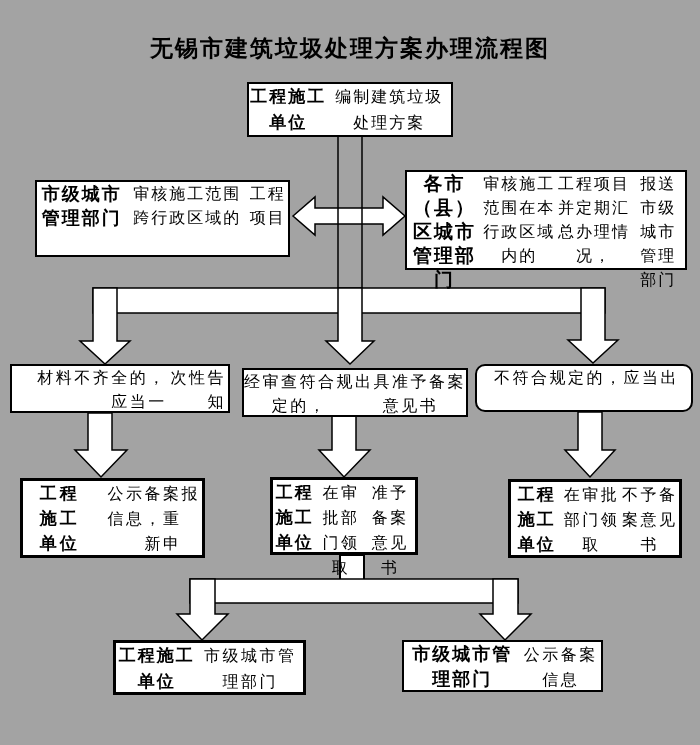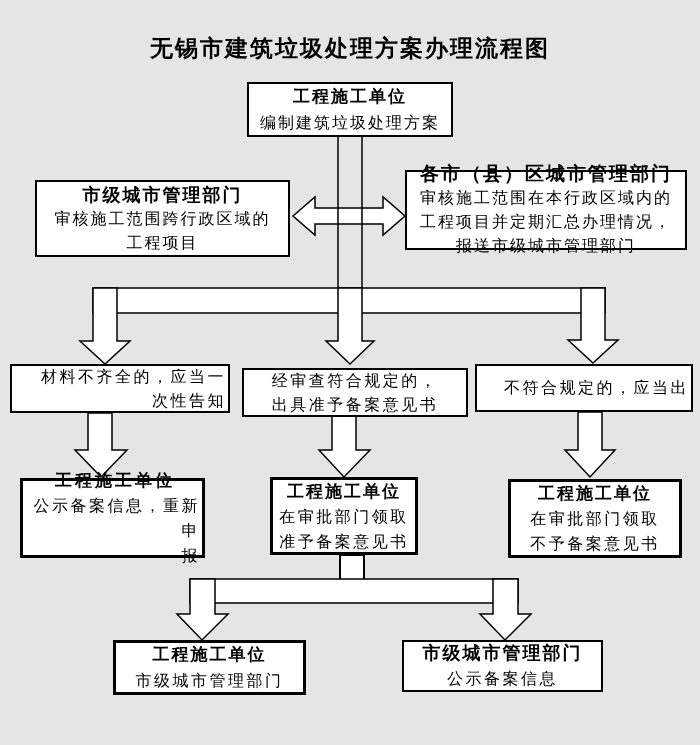--- a/index.html
+++ b/index.html
@@ -1,48 +1,48 @@
 <!DOCTYPE html>
 <html><head>
 <meta charset="utf-8">
 <style>
   html,body { margin:0; padding:0; background:#ffffff; }
   #stage {
-    position:relative; width:700px; height:745px; background:#e5e5e5;
+    position:relative; width:700px; height:745px; background:#a3a3a3;
     font-family:"Liberation Serif", serif; color:#000;
     overflow:hidden;
   }
   #flow-title {
     position:absolute; left:0; top:33px; width:700px;
     text-align:center; font-family:"Liberation Sans", sans-serif;
     font-weight:700; font-size:23px; letter-spacing:2px;
   }
   #connectors { position:absolute; left:0; top:0; }
   .box {
     position:absolute; box-sizing:border-box; background:#ffffff;
-    border:2px solid #000; display:flex; flex-direction:column;
+    border:2px solid #000; display:flex; flex-direction:row;
     justify-content:center; text-align:center; z-index:2;
   }
   .box .ttl {
     font-family:"Liberation Sans", sans-serif; font-weight:700;
     font-size:18px; letter-spacing:2px; text-align:center;
   }
   .box .ln { font-size:16px; letter-spacing:2.5px; }
   .thick { border-width:3px; }
   .left-text .ln { text-align:right; }
   .left-text { padding-left:7px; padding-right:2px; }
   #box-a .ttl { font-size:17px; }
   #box-a .ln, #box-b .ln, #box-c .ln { letter-spacing:2px; }
   #box-a { left:247px; top:82px;  width:206px; height:55px; line-height:26px; }
   #box-b { left:35px;  top:180px; width:255px; height:77px; line-height:24px; }
-  #box-c { left:405px; top:170px; width:282px; height:80px; line-height:24px;align-items:center; }
+  #box-c { left:405px; top:170px; width:282px; height:100px; line-height:24px; }
   #box-c .ttl { font-size:19px; }
   #box-e { left:10px;  top:364px; width:220px; height:49px; line-height:24px; }
   #box-f { left:242px; top:368px; width:226px; height:49px; line-height:24px; }
-  #box-g { left:475px; top:364px; width:218px; height:48px; line-height:24px; }
+  #box-g { left:475px; top:364px; width:218px; height:48px; line-height:24px;border-radius:10px; }
   #box-h { left:20px;  top:478px; width:185px; height:80px; line-height:25px; }
   #box-h .ttl { font-size:17px; letter-spacing:3px; }
   #box-i { left:270px; top:477px; width:148px; height:78px; line-height:25px; }
   #box-i .ttl, #box-j .ttl, #box-k .ttl { font-size:17px; letter-spacing:2px; }
   #box-j { left:508px; top:479px; width:174px; height:79px; line-height:25px; }
   #box-k { left:113px; top:640px; width:193px; height:55px; line-height:26px; }
   #box-l { left:402px; top:640px; width:201px; height:52px; line-height:25px; }
   #box-l .ttl { font-size:18px; }
 </style>
 </head>

